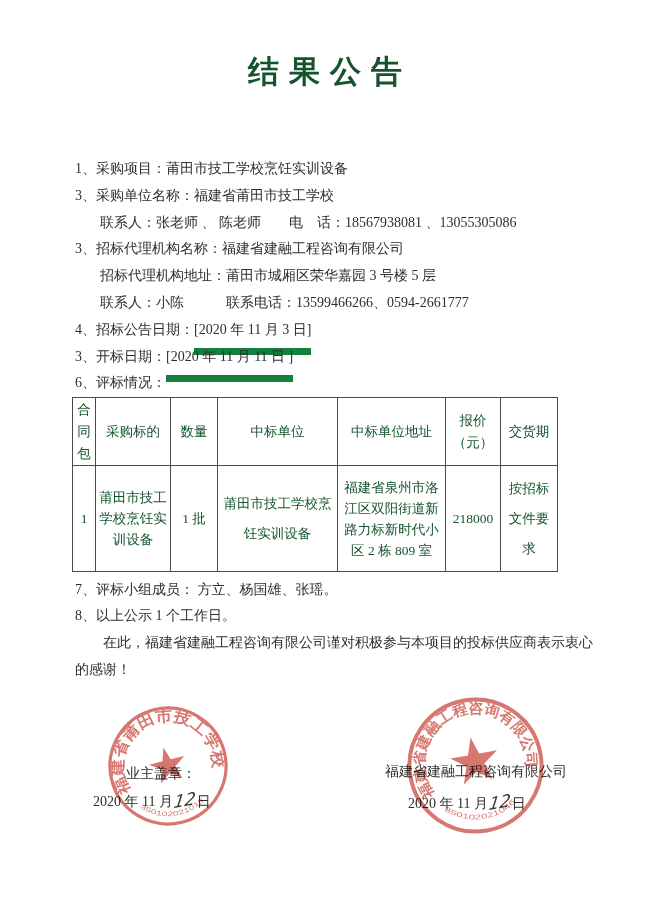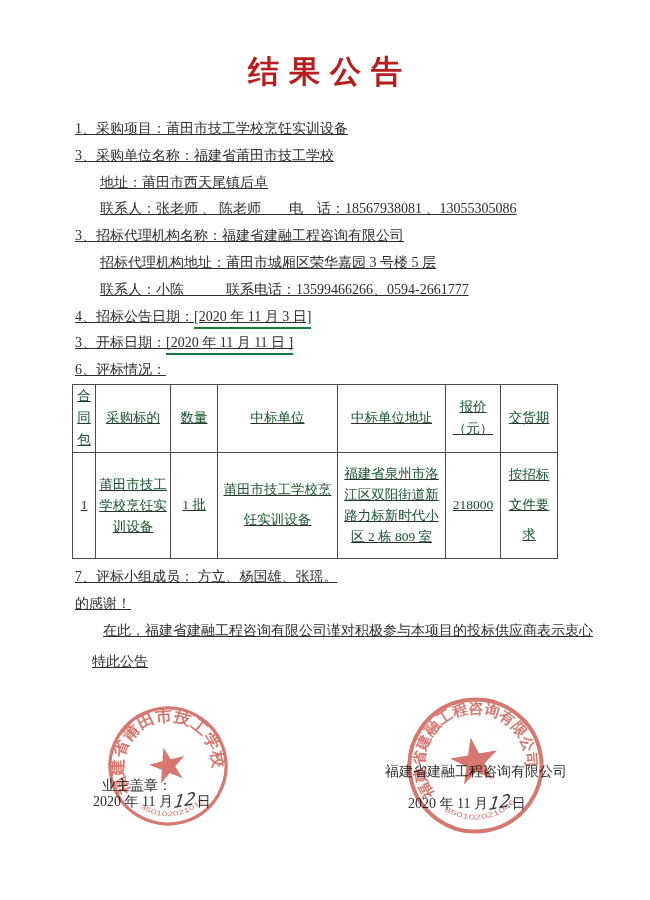--- a/index.html
+++ b/index.html
@@ -12,30 +12,29 @@
     overflow:hidden;
   }
   .title{
     margin:0;
     padding-top:52px;
     height:40px;line-height:40px;
     text-align:center;
     font-size:31px;font-weight:bold;
     letter-spacing:10px;
     text-indent:10px;
-    color:#b91c1c;
+    color:#14532d;
   }
   .content{
-    margin:24px 30px 0 75px;
+    margin:64px 30px 0 75px;
     font-size:14px;
-    text-decoration:underline;
   }
   .ln{margin:0;line-height:26.8px;white-space:nowrap;}
   .indent1{margin-left:25px;}
-  .u{border-bottom:2px solid #15803d;padding-bottom:3px;}
+  .u{border-bottom:7px solid #15803d;padding-bottom:11px;}
   
   table.result{
     border-collapse:collapse;
     table-layout:fixed;
     width:485px;
     margin-left:-3px;
     font-size:13.5px;
     color:#14532d;
   }
   table.result td,table.result th{
@@ -53,21 +52,21 @@
   td.addr-cell{line-height:21px !important;padding:0 5px;}
   td.subject-cell{line-height:21px !important;}
   .after-table{margin-top:5px;}
   .ln26{margin:0;line-height:26px;white-space:nowrap;}
   .thanks{margin:0;line-height:27px;white-space:nowrap;}
   .thanks-first{text-indent:2em;}
   .notice{margin:4px 0 0 17px;line-height:27px;}
   
   .sig-layer{position:absolute;left:0;top:0;width:650px;height:900px;pointer-events:none;font-size:14px;}
   .sig-abs{position:absolute;white-space:nowrap;}
-  .owner-label{left:102px;top:765px;margin-top:12px;}
+  .owner-label{left:126px;top:765px;}
   .left-date{left:93px;top:790px;}
   .agency-name{left:385px;top:763px;}
   .right-date{left:408px;top:792px;}
   .hand{
     display:inline-block;
     font-family:"DejaVu Sans",sans-serif;
     font-style:italic;
     font-size:17px;
     transform:rotate(-10deg) skewX(-18deg);
     margin:0 1px;
@@ -84,21 +83,20 @@
 </head>
 <body>
 
 <div class="page">
 
   <h1 class="title">结果公告</h1>
 
   <div class="content">
     <p class="ln">1、采购项目：莆田市技工学校烹饪实训设备</p>
     <p class="ln">3、采购单位名称：福建省莆田市技工学校</p>
-    <p class="ln indent1">地址：莆田市西天尾镇后卓</p>
     <p class="ln indent1">联系人：张老师 、 陈老师　　电　话：18567938081 、13055305086</p>
     <p class="ln">3、招标代理机构名称：福建省建融工程咨询有限公司</p>
     <p class="ln indent1">招标代理机构地址：莆田市城厢区荣华嘉园 3 号楼 5 层</p>
     <p class="ln indent1">联系人：小陈　　　联系电话：13599466266、0594-2661777</p>
     <p class="ln"><span>4、招标公告日期：</span><span class="u">[2020 年  11  月  3  日]</span></p>
     <p class="ln"><span>3、开标日期：</span><span class="u">[2020 年  11 月 11 日 ]</span></p>
     <p class="ln">6、评标情况：</p>
 
     <table class="result">
       <colgroup>
@@ -130,23 +128,23 @@
         <td>莆田市技工学校烹饪实训设备</td>
         <td class="addr-cell">福建省泉州市洛江区双阳街道新路力标新时代小区 2 栋 809 室</td>
         <td>218000</td>
         <td>按招标文件要求</td>
       </tr>
     </tbody>
       </table>
 
     <div class="after-table">
       <p class="ln26">7、评标小组成员： 方立、杨国雄、张瑶。</p>
+      <p class="ln26">8、以上公示 1 个工作日。</p>
+      <p class="thanks thanks-first">在此，福建省建融工程咨询有限公司谨对积极参与本项目的投标供应商表示衷心</p>
       <p class="thanks">的感谢！</p>
-      <p class="thanks thanks-first">在此，福建省建融工程咨询有限公司谨对积极参与本项目的投标供应商表示衷心</p>
-      <p class="notice">特此公告</p>
     </div>
   </div>
 
   <div class="sig-layer">
     <div class="sig-abs owner-label">业主盖章：</div>
     <div class="sig-abs left-date"><span>2020 年  11  月</span><span class="hand">12</span><span>日</span></div>
     <div class="sig-abs agency-name">福建省建融工程咨询有限公司</div>
     <div class="sig-abs right-date"><span>2020 年  11  月</span><span class="hand">12</span><span>日</span></div>
 
     <svg class="stamp stamp-left" width="140" height="140" viewBox="0 0 140 140">

